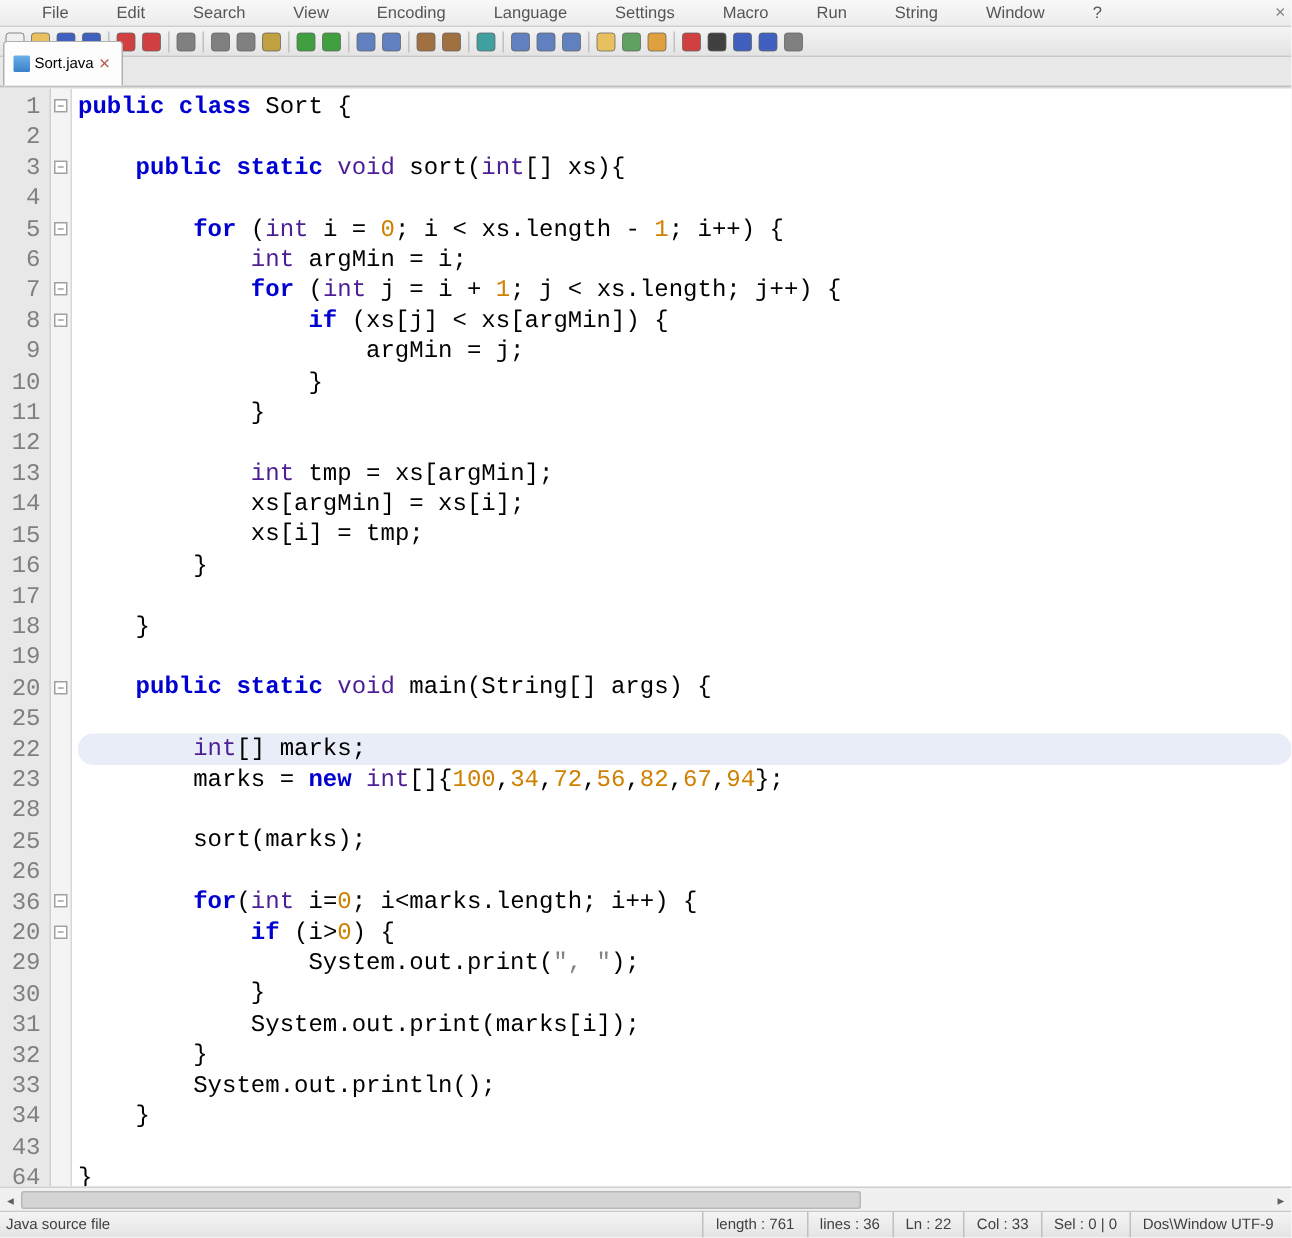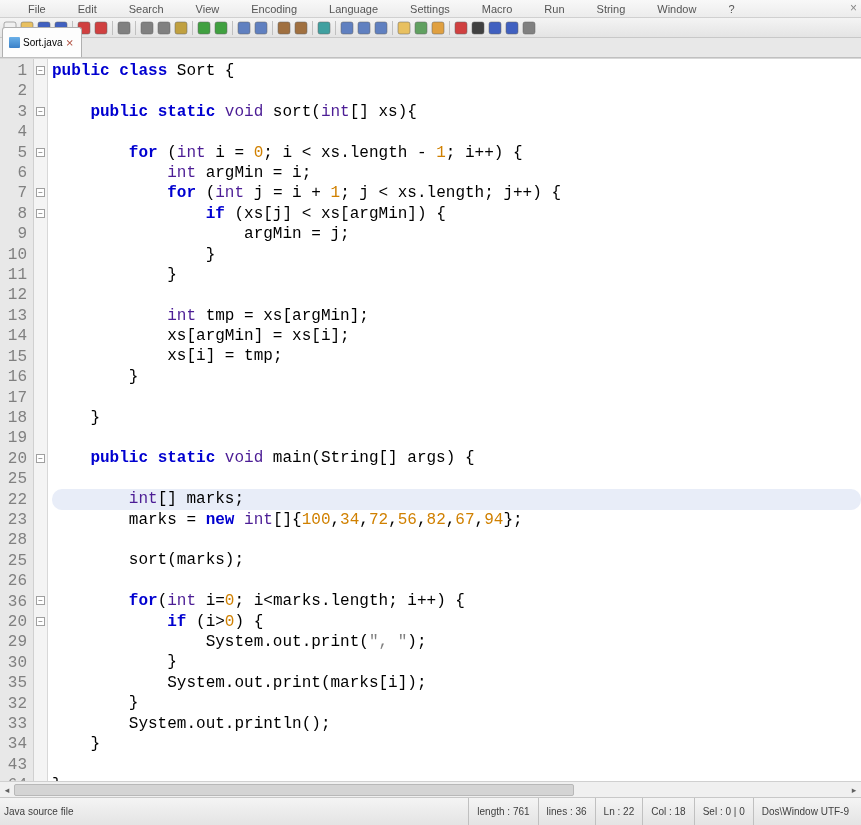--- a/index.html
+++ b/index.html
@@ -172,21 +172,21 @@
   height: 16px;
   display: flex;
   align-items: center;
   justify-content: center;
   color: #606060;
   font-size: 9px;
 }
 .scrollbar-h .arrow.left { left: 0; }
 .scrollbar-h .arrow.right { right: 0; }
 .statusbar {
-  height: 28px;
+  height: 18px;
   background: linear-gradient(#f4f4f4, #e4e4e4);
   border-top: 1px solid #c8c8c8;
   display: flex;
   align-items: center;
   font-size: 10px;
   color: #404040;
   padding: 0 4px;
 }
 .statusbar .left { flex: 0 0 auto; }
 .statusbar .spacer { flex: 1; }
@@ -405,21 +405,21 @@
       <div>25</div>
       <div>22</div>
       <div>23</div>
       <div>28</div>
       <div>25</div>
       <div>26</div>
       <div>36</div>
       <div>20</div>
       <div>29</div>
       <div>30</div>
-      <div>35</div>
+      <div>31</div>
       <div>32</div>
       <div>33</div>
       <div>34</div>
       <div>43</div>
       <div>64</div>
     </div>
   <div class="fold-strip">
       <div class="fold-mark" style="top: 7px;">−</div>
       <div class="fold-mark" style="top: 47.8px;">−</div>
       <div class="fold-mark" style="top: 88.6px;">−</div>
@@ -437,16 +437,16 @@
   <div class="thumb"></div>
   <div class="arrow right">▸</div>
 </div>
 
 <div class="statusbar">
   <span class="left">Java source file</span>
   <span class="spacer"></span>
   <span class="cell">length : 761</span>
   <span class="cell">lines : 36</span>
   <span class="cell">Ln : 22</span>
-  <span class="cell">Col : 18</span>
+  <span class="cell">Col : 33</span>
   <span class="cell">Sel : 0 | 0</span>
   <span class="cell">Dos\Window UTF-9</span>
 </div>
 
 </body></html>

